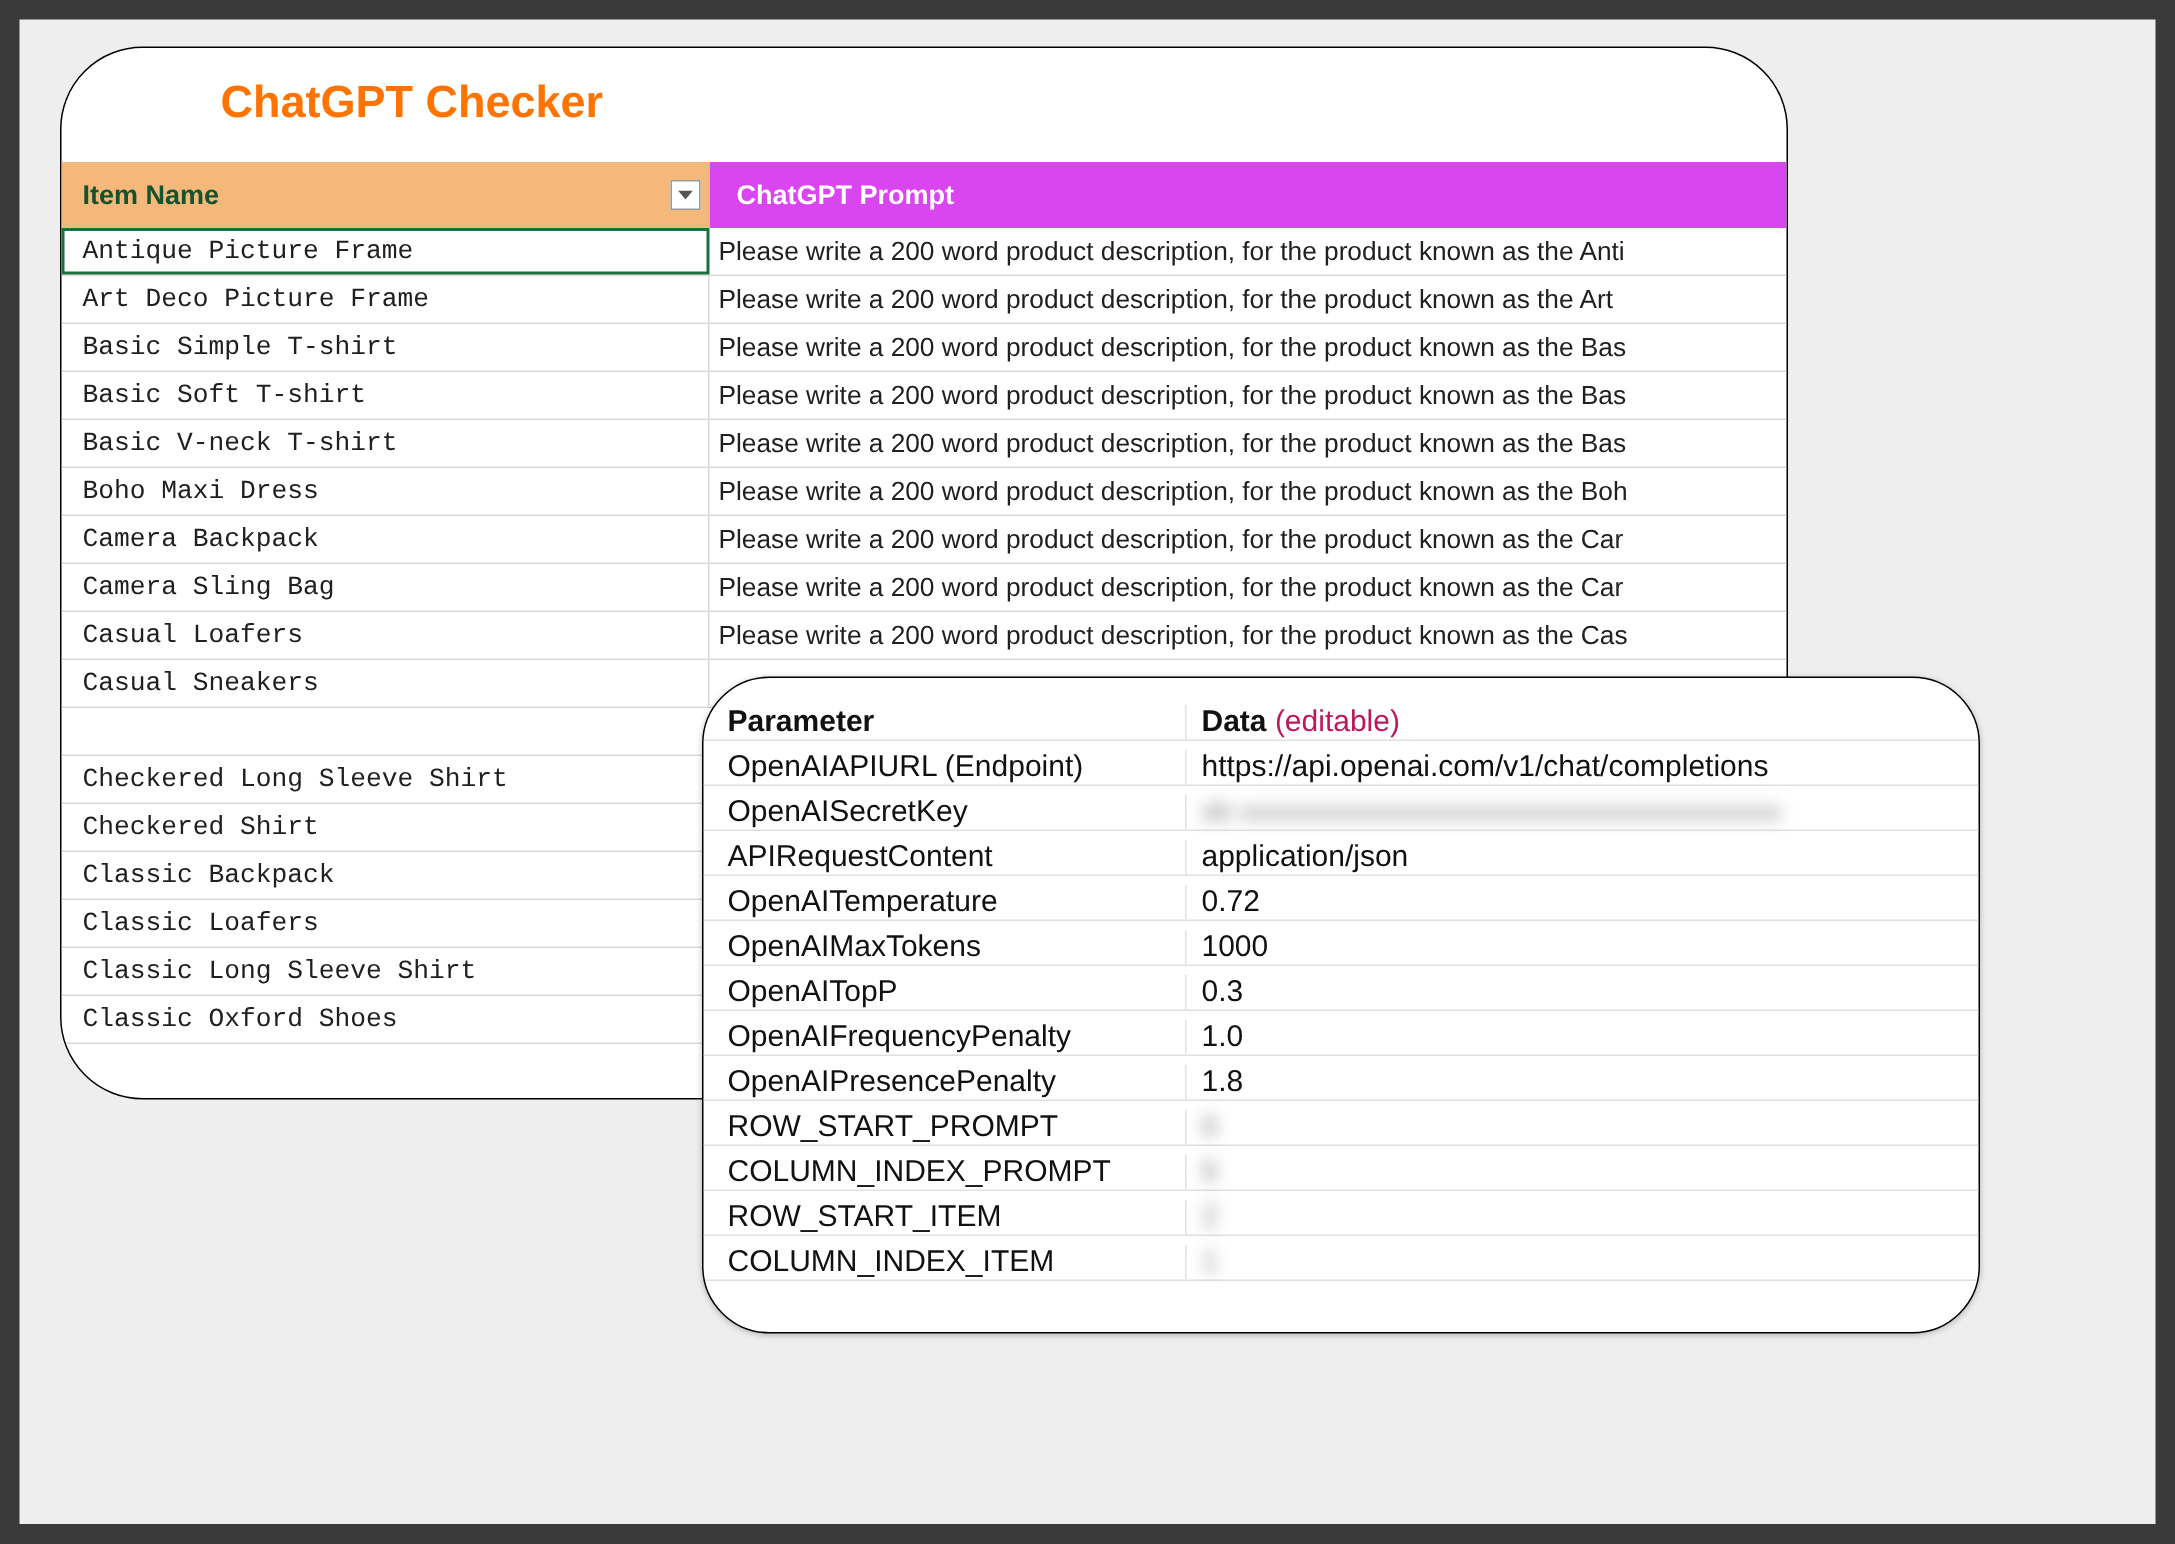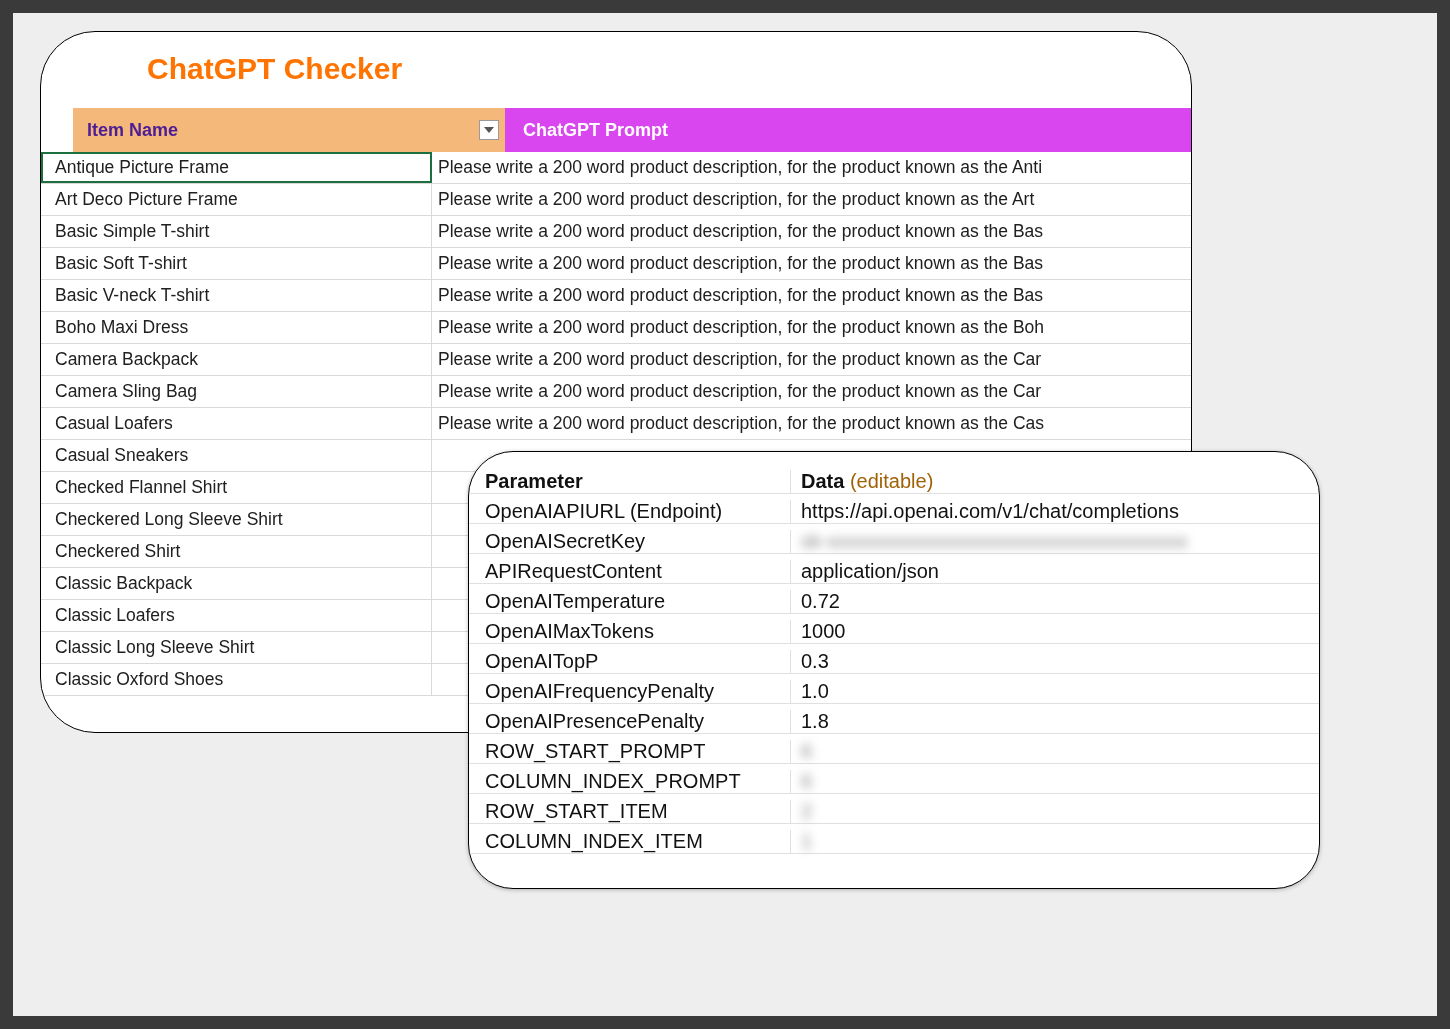--- a/index.html
+++ b/index.html
@@ -40,28 +40,27 @@
     color: #ff7300;
     padding: 20px 0 22px 106px;
   }
   .headers {
     display: flex;
     height: 44px;
   }
   .hdr-item {
     width: 432px;
     background: #f4b87b;
-    color: #4c1d95;
+    color: #14532d;
     font-weight: bold;
     font-size: 18px;
     display: flex;
     align-items: center;
     padding-left: 14px;
     position: relative;
-    margin-left: 32px;
   }
   .filter-btn {
     position: absolute;
     right: 6px;
     top: 50%;
     transform: translateY(-50%);
     width: 20px;
     height: 20px;
     background: #ffffff;
     border: 1px solid #9a9a9a;
@@ -84,27 +83,28 @@
     overflow: hidden;
   }
   .row {
     display: flex;
     height: 32px;
     border-bottom: 1px solid #d9d9d9;
     font-size: 17.5px;
     color: #202020;
   }
   .cell-item {
-    width: 391px;
+    width: 432px;
     padding-left: 14px;
     display: flex;
     align-items: center;
     border-right: 1px solid #d9d9d9;
     white-space: nowrap;
     overflow: hidden;
+    font-family: Liberation Mono, monospace;
   }
   .row:first-child .cell-item {
     border: 2px solid #1e6f3f;
     border-right: 2px solid #1e6f3f;
     padding-left: 12px;
   }
   .cell-prompt {
     flex: 1;
     padding-left: 6px;
     display: flex;
@@ -146,21 +146,21 @@
     border-right: 1px solid #e0e0e0;
     white-space: nowrap;
     overflow: hidden;
   }
   .param-data {
     flex: 1;
     padding-left: 10px;
     white-space: nowrap;
     overflow: hidden;
   }
-  .editable { color: #a16207; font-weight: normal; }
+  .editable { color: #be185d; font-weight: normal; }
   .blurred {
     filter: blur(5px);
     color: #888;
   }
 </style>
 </head>
 <body>
 
 <div class="canvas">
 
@@ -214,21 +214,20 @@
         </div>
         <div class="row">
           <div class="cell-item">Casual Loafers</div>
           <div class="cell-prompt">Please write a 200 word product description, for the product known as the Cas</div>
         </div>
         <div class="row">
           <div class="cell-item">Casual Sneakers</div>
           <div class="cell-prompt"></div>
         </div>
         <div class="row">
-          <div class="cell-item">Checked Flannel Shirt</div>
           <div class="cell-prompt"></div>
         </div>
         <div class="row">
           <div class="cell-item">Checkered Long Sleeve Shirt</div>
           <div class="cell-prompt"></div>
         </div>
         <div class="row">
           <div class="cell-item">Checkered Shirt</div>
           <div class="cell-prompt"></div>
         </div>

